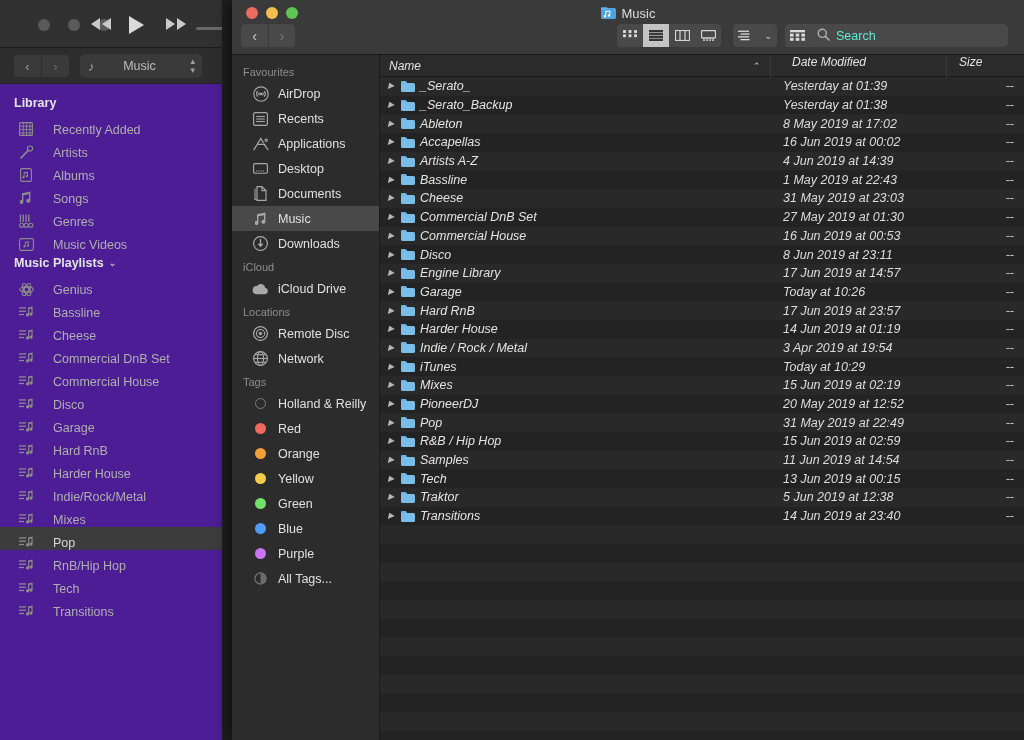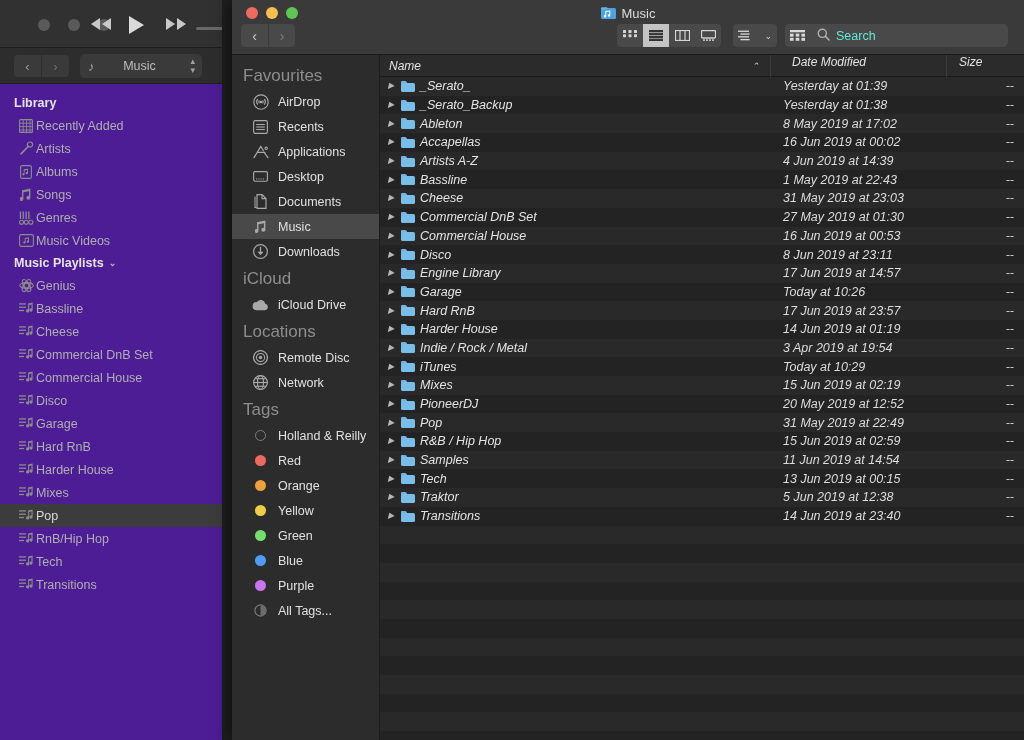--- a/index.html
+++ b/index.html
@@ -57,22 +57,22 @@
   #itunes-sidebar{
     position:absolute; left:0; top:84px; width:222px; height:656px;
     background:#4c1d95; padding-top:8px;
   }
   .it-sec{
     color:#e3e3e3; font-size:12.5px; font-weight:bold;
     padding:4px 0 4px 14px; display:flex; align-items:center; gap:5px;
   }
   .it-sec .chev{ font-size:9px; color:#b8b8b8; }
   .it-row{
-    height:23px; display:flex; align-items:center;
-    padding-left:18px; color:#b0afaf; font-size:12.5px; gap:2px;
+    height:23px; display:flex; align-items:flex-end;
+    padding-left:18px; color:#b0afaf; font-size:12.5px; gap:19px;
   }
   .it-row.selected{ background:#3d3c3c; color:#d8d8d8; }
   .it-ico{ width:16px; height:16px; flex:0 0 16px;
            display:flex; align-items:center; justify-content:center;
            color:#8d8c8c; }
   .it-ico svg{ display:block; }
 
   
   #finder{
     position:absolute; left:232px; top:0; width:792px; height:740px;
@@ -129,21 +129,21 @@
   #tb-search{
     position:absolute; left:576px; top:24px; width:200px; height:23px;
     background:#4a4949; border-radius:5px; display:flex; align-items:center;
     gap:6px; padding-left:9px; color:#5eead4; font-size:12.5px;
   }
 
   #fd-sidebar{
     position:absolute; left:0; top:55px; width:148px; height:685px;
     background:#2d2c2c; border-right:1px solid #1d1c1c; padding-top:6px;
   }
-  .fd-sec{ color:#8e8d8d; font-size:17px; padding:5px 0 3px 11px; }
+  .fd-sec{ color:#8e8d8d; font-size:11px; padding:5px 0 3px 11px; }
   .fd-row{
     height:25px; display:flex; align-items:center; gap:9px;
     padding-left:20px; color:#e0e0e0; font-size:12.5px;
   }
   .fd-row.selected{ background:#4a4949; }
   .fd-ico{ width:17px; height:17px; flex:0 0 17px; display:flex;
            align-items:center; justify-content:center; color:#a9a8a8; }
   .tagdot{ width:11px; height:11px; border-radius:50%; }
   .tagdot.hollow{ background:transparent; border:1px solid #7d7c7c; }
 
@@ -417,20 +417,33 @@
             <svg width="15" height="13" viewBox="0 0 15 13">
               <g fill="#8d8c8c">
                 <rect x="0" y="1.3" width="7" height="1.25"></rect>
                 <rect x="0" y="4.6" width="7" height="1.25"></rect>
                 <rect x="0" y="7.9" width="5" height="1.25"></rect>
               </g>
               <path d="M13.6 0.4v7.7a1.6 1.6 0 1 1-1.1-1.5V2.6l-2.3.45v5.9a1.6 1.6 0 1 1-1.1-1.5V1.6z" fill="#8d8c8c"></path>
             </svg>
           </span>
           <span>Harder House</span>
+        </div>
+        <div class="it-row">
+          <span class="it-ico">
+            <svg width="15" height="13" viewBox="0 0 15 13">
+              <g fill="#8d8c8c">
+                <rect x="0" y="1.3" width="7" height="1.25"></rect>
+                <rect x="0" y="4.6" width="7" height="1.25"></rect>
+                <rect x="0" y="7.9" width="5" height="1.25"></rect>
+              </g>
+              <path d="M13.6 0.4v7.7a1.6 1.6 0 1 1-1.1-1.5V2.6l-2.3.45v5.9a1.6 1.6 0 1 1-1.1-1.5V1.6z" fill="#8d8c8c"></path>
+            </svg>
+          </span>
+          <span>Indie/Rock/Metal</span>
         </div>
         <div class="it-row">
           <span class="it-ico">
             <svg width="15" height="13" viewBox="0 0 15 13">
               <g fill="#8d8c8c">
                 <rect x="0" y="1.3" width="7" height="1.25"></rect>
                 <rect x="0" y="4.6" width="7" height="1.25"></rect>
                 <rect x="0" y="7.9" width="5" height="1.25"></rect>
               </g>
               <path d="M13.6 0.4v7.7a1.6 1.6 0 1 1-1.1-1.5V2.6l-2.3.45v5.9a1.6 1.6 0 1 1-1.1-1.5V1.6z" fill="#8d8c8c"></path>

